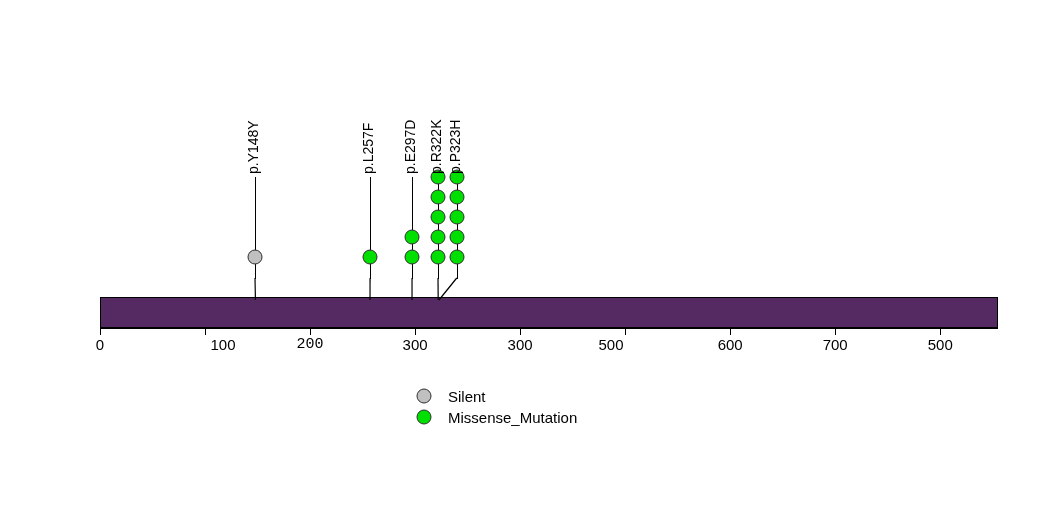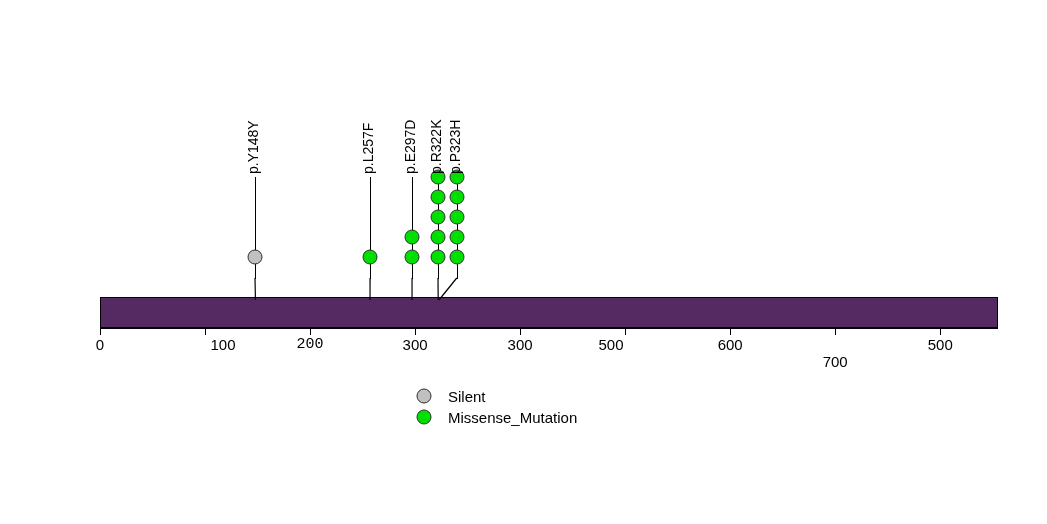--- a/index.html
+++ b/index.html
@@ -111,21 +111,21 @@
       <div class="axis-tick" style="left: 940.234px; top: 328px; height: 7px;"></div>
     </div>
   <div id="axis-labels">
       <div class="axis-tick-label" style="left: 100px; top: 336px;">0</div>
       <div class="axis-tick-label" style="left: 223px; top: 336px;">100</div>
       <div class="axis-tick-label" style="left: 310.058px; top: 336px; font-family: Liberation Mono, monospace;">200</div>
       <div class="axis-tick-label" style="left: 415.088px; top: 336px;">300</div>
       <div class="axis-tick-label" style="left: 520.117px; top: 336px;">300</div>
       <div class="axis-tick-label" style="left: 611px; top: 336px; text-align: right;">500</div>
       <div class="axis-tick-label" style="left: 730.175px; top: 336px;">600</div>
-      <div class="axis-tick-label" style="left: 835.205px; top: 336px; margin-top: 17px;">700</div>
+      <div class="axis-tick-label" style="left: 835.205px; top: 336px;">700</div>
       <div class="axis-tick-label" style="left: 940.234px; top: 336px;">500</div>
     </div>
 
   <div id="lollipops">
       <div class="stem" style="left: 255px; top: 177px; height: 102px;"></div>
       <svg class="connector" width="8.44327485380117" height="30" style="position: absolute; left: 251px; top: 278px;">
         <line x1="4" y1="0" x2="4.443274853801171" y2="22" stroke="#000000" stroke-width="1.2"></line>
       </svg>
       <div class="dot" style="left: 255px; top: 257px; width: 15px; height: 15px; background: rgb(192, 192, 192);"></div>
       <div class="mut-label" style="left: 261px; top: 158px;">p.Y148Y</div>

